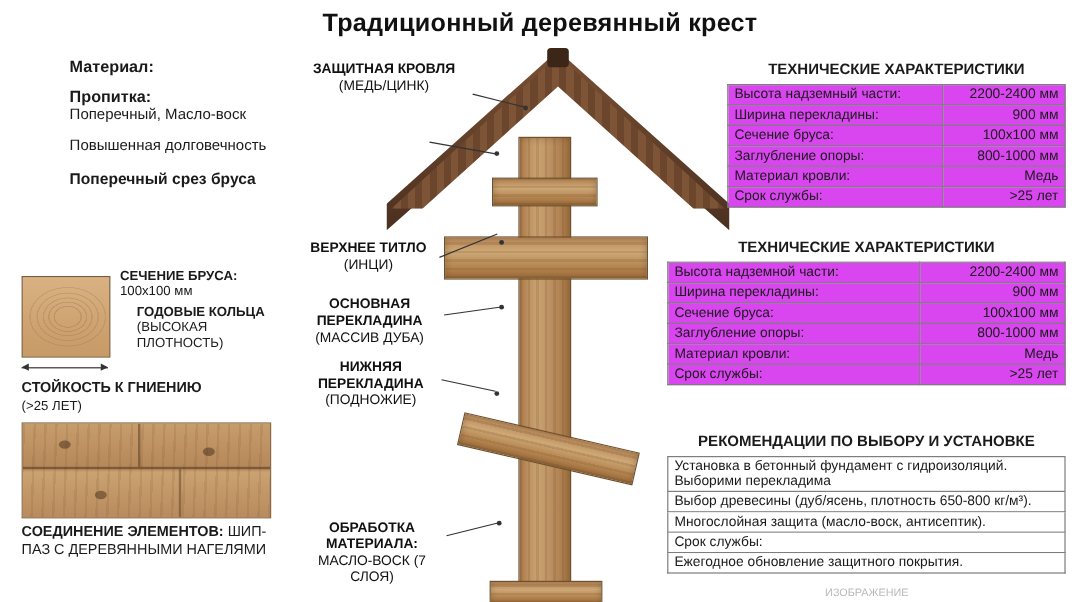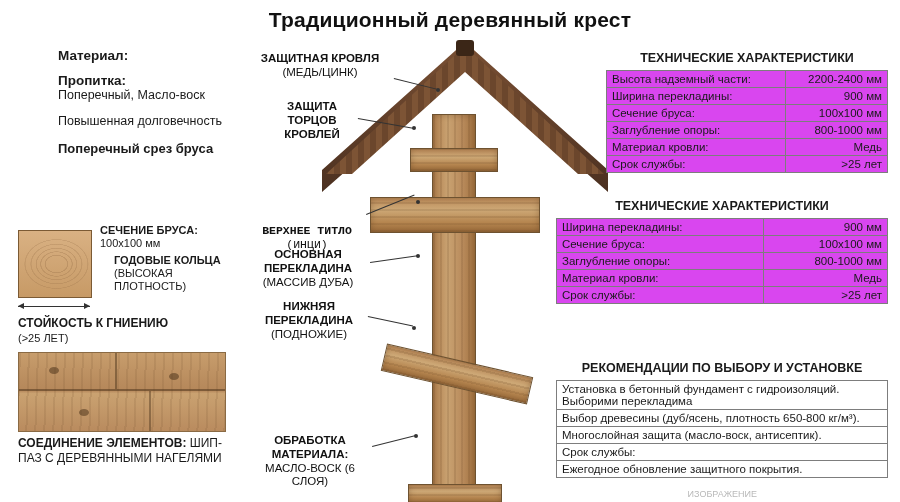--- a/index.html
+++ b/index.html
@@ -211,38 +211,35 @@
     <div class="titlo wood h"></div>
     <div class="cbar wood h"></div>
     <div class="podn wood h"></div>
     <div class="base wood h"></div>
   </div>
 
   <div class="ann" style="left:240px;top:52px;width:160px;">
     <span>ЗАЩИТНАЯ КРОВЛЯ</span><br>
     <span class="sub">(МЕДЬ/ЦИНК)</span>
   </div>
-  <div class="ann" style="left:262px;top:100px;width:100px;">
-    <span>ЗАЩИТА ТОРЦОВ КРОВЛЕЙ</span>
-  </div>
-  <div class="ann" style="left:248px;top:224px;width:118px;font-family:Liberation Mono, monospace;">
+  <div class="ann" style="left:248px;top:201px;width:118px;">
     <span>ВЕРХНЕЕ ТИТЛО</span><br>
     <span class="sub">(ИНЦИ)</span>
   </div>
   <div class="ann" style="left:246px;top:248px;width:124px;">
     <span>ОСНОВНАЯ ПЕРЕКЛАДИНА</span><br>
     <span class="sub">(МАССИВ ДУБА)</span>
   </div>
   <div class="ann" style="left:250px;top:300px;width:118px;">
     <span>НИЖНЯЯ ПЕРЕКЛАДИНА</span><br>
     <span class="sub">(ПОДНОЖИЕ)</span>
   </div>
   <div class="ann" style="left:246px;top:434px;width:128px;">
     <span>ОБРАБОТКА МАТЕРИАЛА:</span><br>
-    <span class="sub">МАСЛО-ВОСК (6 СЛОЯ)</span>
+    <span class="sub">МАСЛО-ВОСК (7 СЛОЯ)</span>
   </div>
 
   <div class="ln" style="left:394px;top:78px;width:44px;transform:rotate(14deg);"></div>
   <div class="ln" style="left:358px;top:118px;width:56px;transform:rotate(10deg);"></div>
   <div class="ln" style="left:366px;top:214px;width:52px;transform:rotate(-22deg);"></div>
   <div class="ln" style="left:370px;top:262px;width:48px;transform:rotate(-8deg);"></div>
   <div class="ln" style="left:368px;top:316px;width:46px;transform:rotate(12deg);"></div>
   <div class="ln" style="left:372px;top:446px;width:44px;transform:rotate(-14deg);"></div>
   <div class="dot" style="left:436px;top:88px;"></div>
   <div class="dot" style="left:412px;top:126px;"></div>
@@ -281,20 +278,24 @@
         </tr>
       </tbody>
     </table>
   </div>
 
   <div class="panel" style="left:556px;top:196px;width:332px;">
     <h4>ТЕХНИЧЕСКИЕ ХАРАКТЕРИСТИКИ</h4>
     <table class="spec">
       <tbody>
         <tr>
+          <td class="k">Высота надземной части:</td>
+          <td class="v">2200-2400 мм</td>
+        </tr>
+        <tr>
           <td class="k">Ширина перекладины:</td>
           <td class="v">900 мм</td>
         </tr>
         <tr>
           <td class="k">Сечение бруса:</td>
           <td class="v">100x100 мм</td>
         </tr>
         <tr>
           <td class="k">Заглубление опоры:</td>
           <td class="v">800-1000 мм</td>

